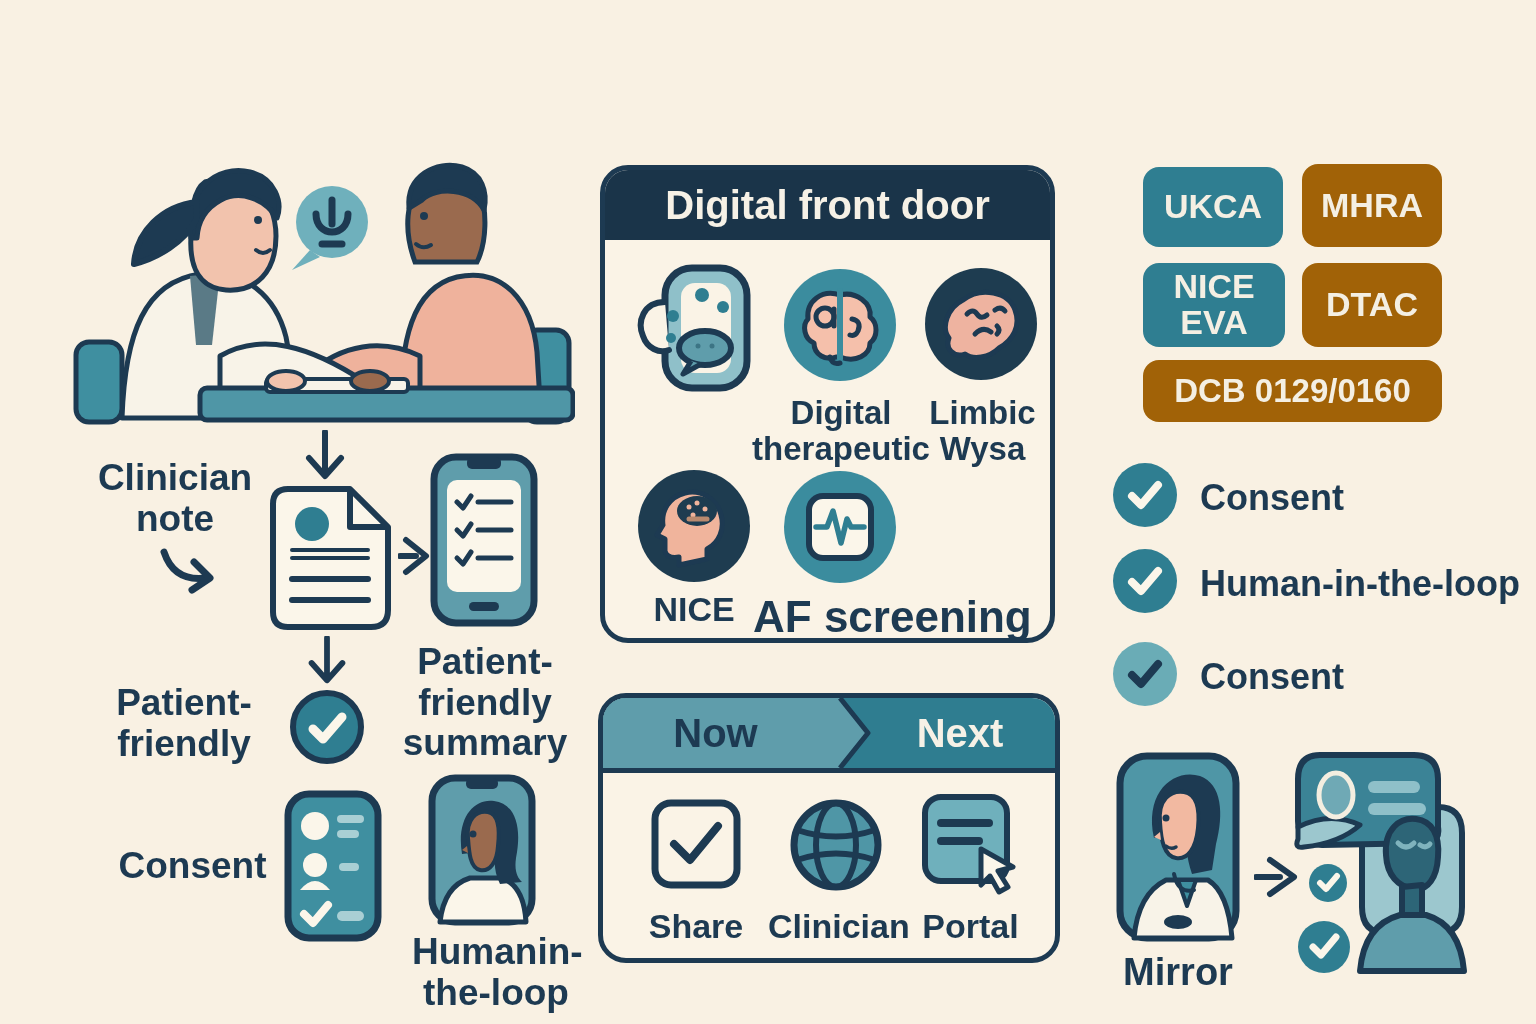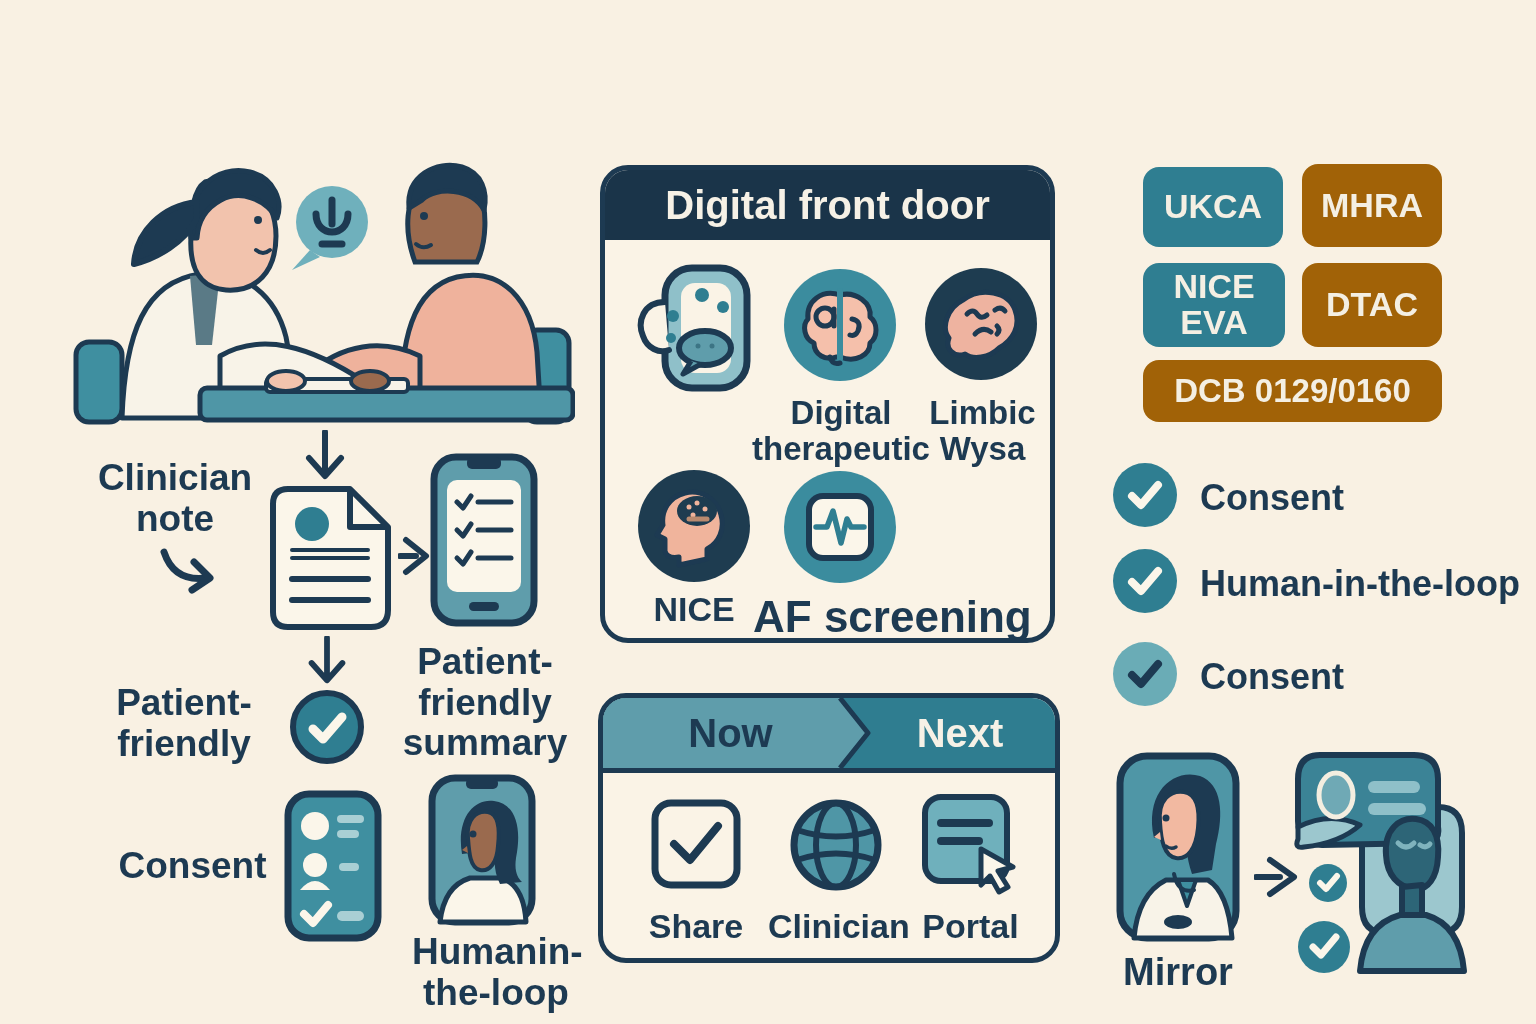--- a/index.html
+++ b/index.html
@@ -27,21 +27,21 @@
   }
   .rm-header{
     position:absolute; left:0; top:0; right:0; height:70px;
     background:#2f7d90; border-bottom:5px solid #1d3a52; box-sizing:content-box;
   }
   .rm-now{
     position:absolute; left:0; top:0; width:225px; height:70px; background:#5f9dab;
   }
   .rm-now-label{position:absolute; left:0; top:0; width:225px; height:70px;
     display:flex; align-items:center; justify-content:center;
-    font-size:40px; font-weight:700; color:#1d3a52;padding-left:15px;}
+    font-size:40px; font-weight:700; color:#1d3a52;}
   .rm-next-label{position:absolute; left:252px; top:0; width:210px; height:70px;
     display:flex; align-items:center; justify-content:center;
     font-size:40px; font-weight:700; color:#f6f1e6;}
   
   .badge{
     position:absolute; border-radius:16px; display:flex; align-items:center; justify-content:center;
     font-weight:700; font-size:34px; color:#f4efe3; text-align:center; line-height:1.05;
   }
   .badge.teal{background:#2f7e91;}
   .badge.navy{background:#a16207;}

